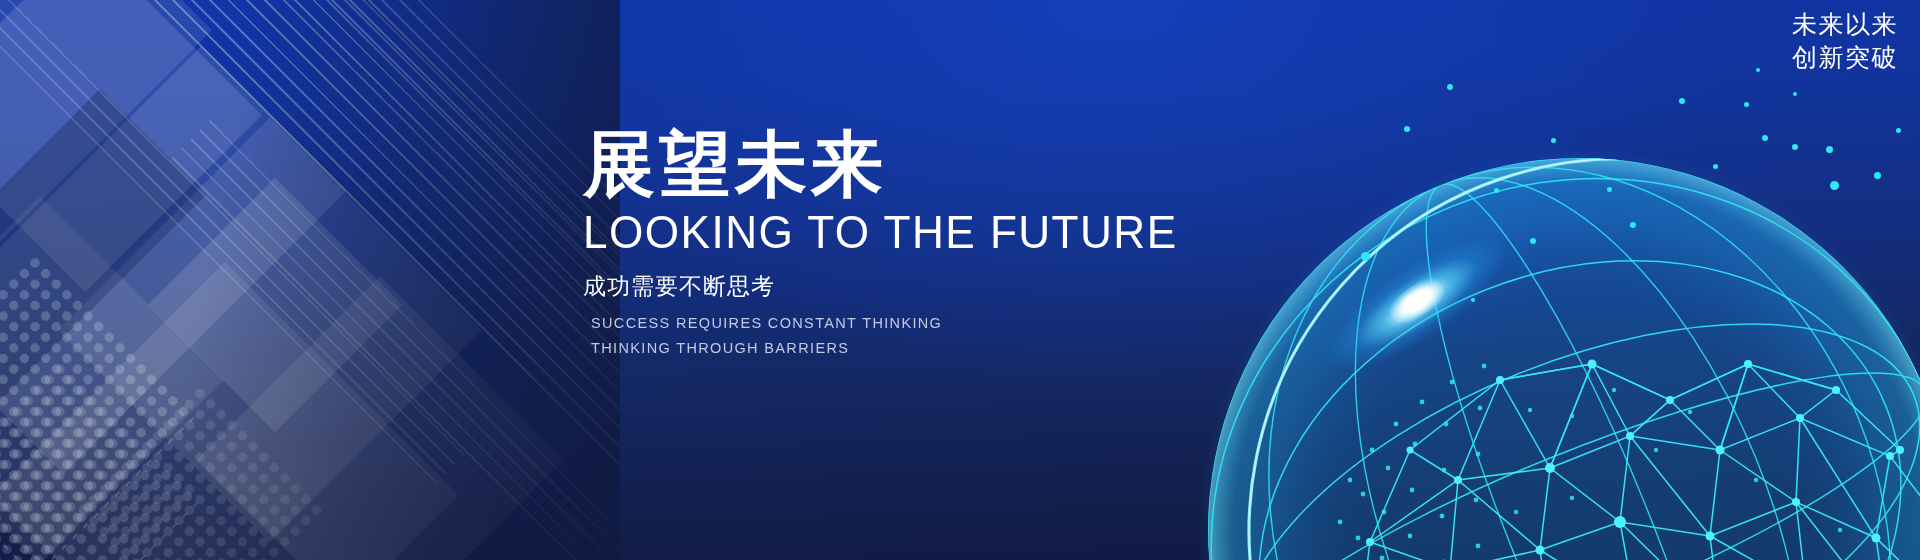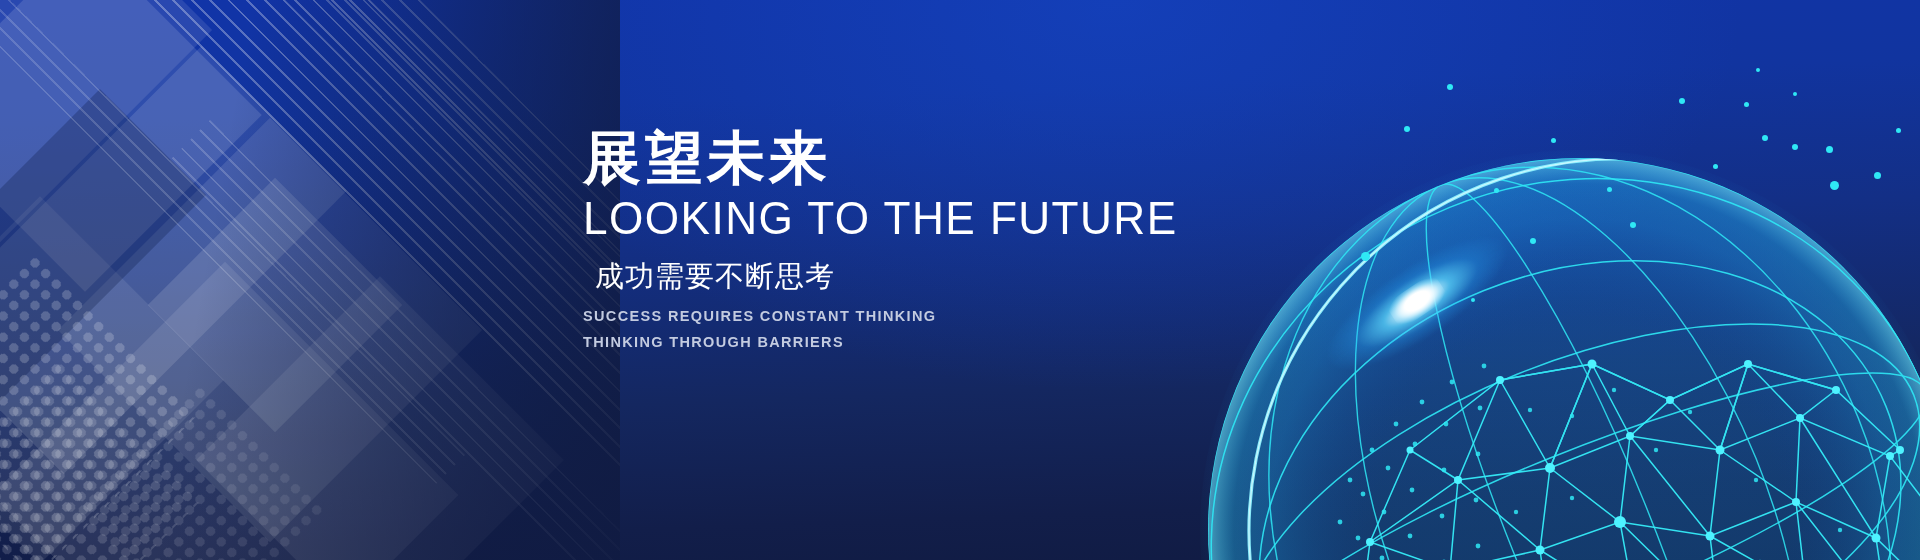--- a/index.html
+++ b/index.html
@@ -79,55 +79,55 @@
   #particles{ position:absolute; left:0; top:0; width:100%; height:100%; }
   .pdot{ position:absolute; border-radius:50%; background:#2fe8f5; }
 
   
   #copy{
     position:absolute;
     left:583px; top:128px;
     width:520px;
   }
   #title-cn{
-    font-size:58px;
+    font-size:72px;
     font-weight:700;
     letter-spacing:4px;
     line-height:1.02;
     color:#ffffff;
     white-space:nowrap;
   }
   #title-en{
     margin-top:6px;
     font-size:46px;
     font-weight:400;
     letter-spacing:1.5px;
     line-height:1.1;
     color:#ffffff;
     white-space:nowrap;
     transform:scaleX(0.96);
     transform-origin:left center;
   }
   .sub-cn{
-    font-size:29px;
+    font-size:23px;
     font-weight:400;
     letter-spacing:1px;
     line-height:1.3;
     color:#ffffff;
     white-space:nowrap;
-    margin-left:12px;
   }
   #sub-cn-block{ margin-top:14px; }
   .sub-en{
     font-size:14.5px;
-    font-weight:700;
+    font-weight:400;
     letter-spacing:1.35px;
     line-height:1.75;
     color:#c3cbe0;
     white-space:nowrap;
+    margin-left:8px;
   }
   #sub-en-block{ margin-top:9px; }
 
   #corner-text{
     position:absolute;
     right:22px; top:8px;
     text-align:right;
   }
   .corner-line{
     font-size:25px;
@@ -366,14 +366,18 @@
     <div id="title-en">LOOKING TO THE FUTURE</div>
     <div id="sub-cn-block">
       <div class="sub-cn">成功需要不断思考</div>
     </div>
     <div id="sub-en-block">
       <div class="sub-en">SUCCESS REQUIRES CONSTANT THINKING</div>
       <div class="sub-en">THINKING THROUGH BARRIERS</div>
     </div>
   </div>
 
+  <div id="corner-text">
+    <div class="corner-line">未来以来</div>
+    <div class="corner-line">创新突破</div>
+  </div>
 
 </div>
 
 </body></html>

